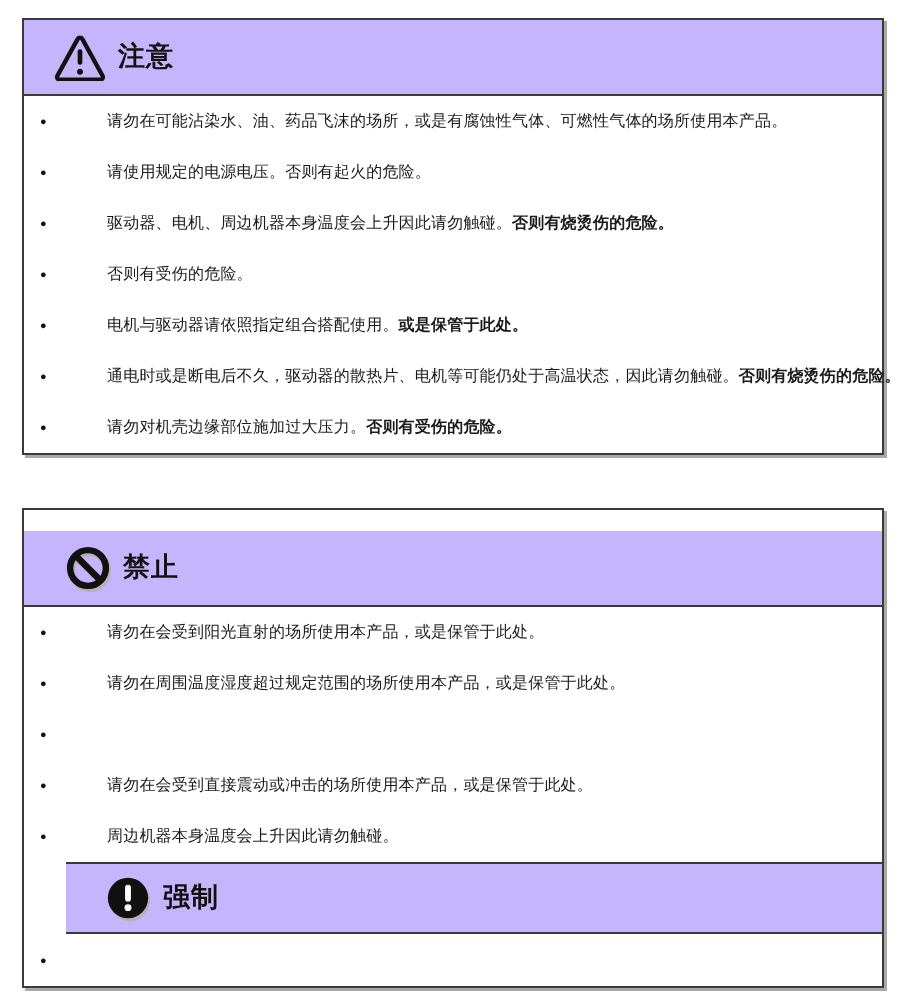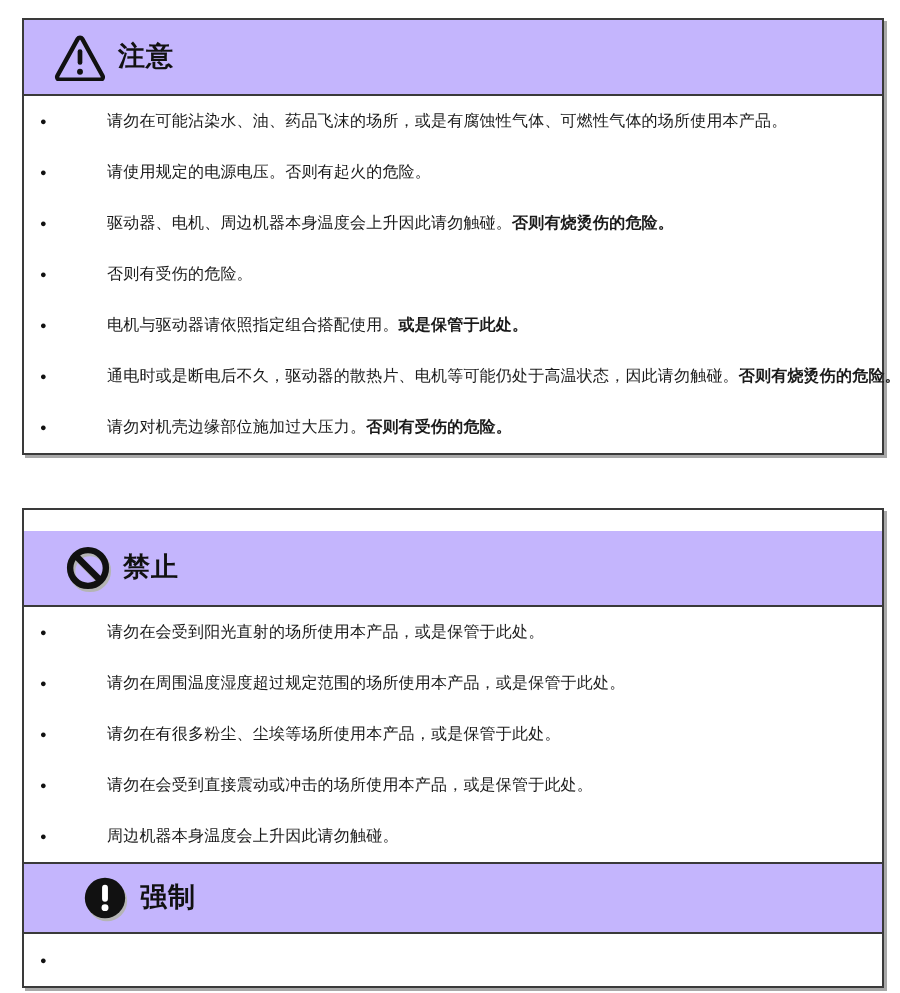--- a/index.html
+++ b/index.html
@@ -21,21 +21,21 @@
   .box-caution { top: 18px; }
   .box-lower  { top: 508px; }
 
   .hdr {
     display: flex; align-items: center;
     border-bottom: 2px solid #3a3a3a;
     background: #c4b5fd;
   }
   .hdr-caution { height: 76px; padding-left: 30px; }
   .hdr-proh    { height: 76px; padding-left: 42px; margin-top: 21px; }
-  .hdr-mand    { height: 72px; padding-left: 59px; border-top: 2px solid #3a3a3a; }
+  .hdr-mand    { height: 72px; padding-left: 40px; border-top: 2px solid #3a3a3a; margin-left: 42px; }
 
   .hdr .icon { display: inline-flex; flex: none; align-items: center; justify-content: center; }
   .icon-gap-caution { margin-right: 12px; }
   .icon-gap { margin-right: 13px; }
   .icon-shadow { filter: drop-shadow(2px 3px 0 #b4b4b4); }
 
   .title {
     font-size: 27px; font-weight: bold; letter-spacing: 1px;
     color: #111; line-height: 1;
     padding-bottom: 2px;
@@ -117,21 +117,20 @@
       <li class="item">
         <span class="marker">●</span>
         <span class="txt"><span>请勿在会受到阳光直射的场所使用本产品，或是保管于此处。</span><b></b></span>
       </li>
       <li class="item">
         <span class="marker">●</span>
         <span class="txt"><span>请勿在周围温度湿度超过规定范围的场所使用本产品，或是保管于此处。</span><b></b></span>
       </li>
       <li class="item">
         <span class="marker">●</span>
-        <span class="txt"><span>请勿在有很多粉尘、尘埃等场所使用本产品，或是保管于此处。</span><b></b></span>
       </li>
       <li class="item">
         <span class="marker">●</span>
         <span class="txt"><span>请勿在会受到直接震动或冲击的场所使用本产品，或是保管于此处。</span><b></b></span>
       </li>
       <li class="item">
         <span class="marker">●</span>
         <span class="txt"><span>周边机器本身温度会上升因此请勿触碰。</span><b></b></span>
       </li>
     </ul>

